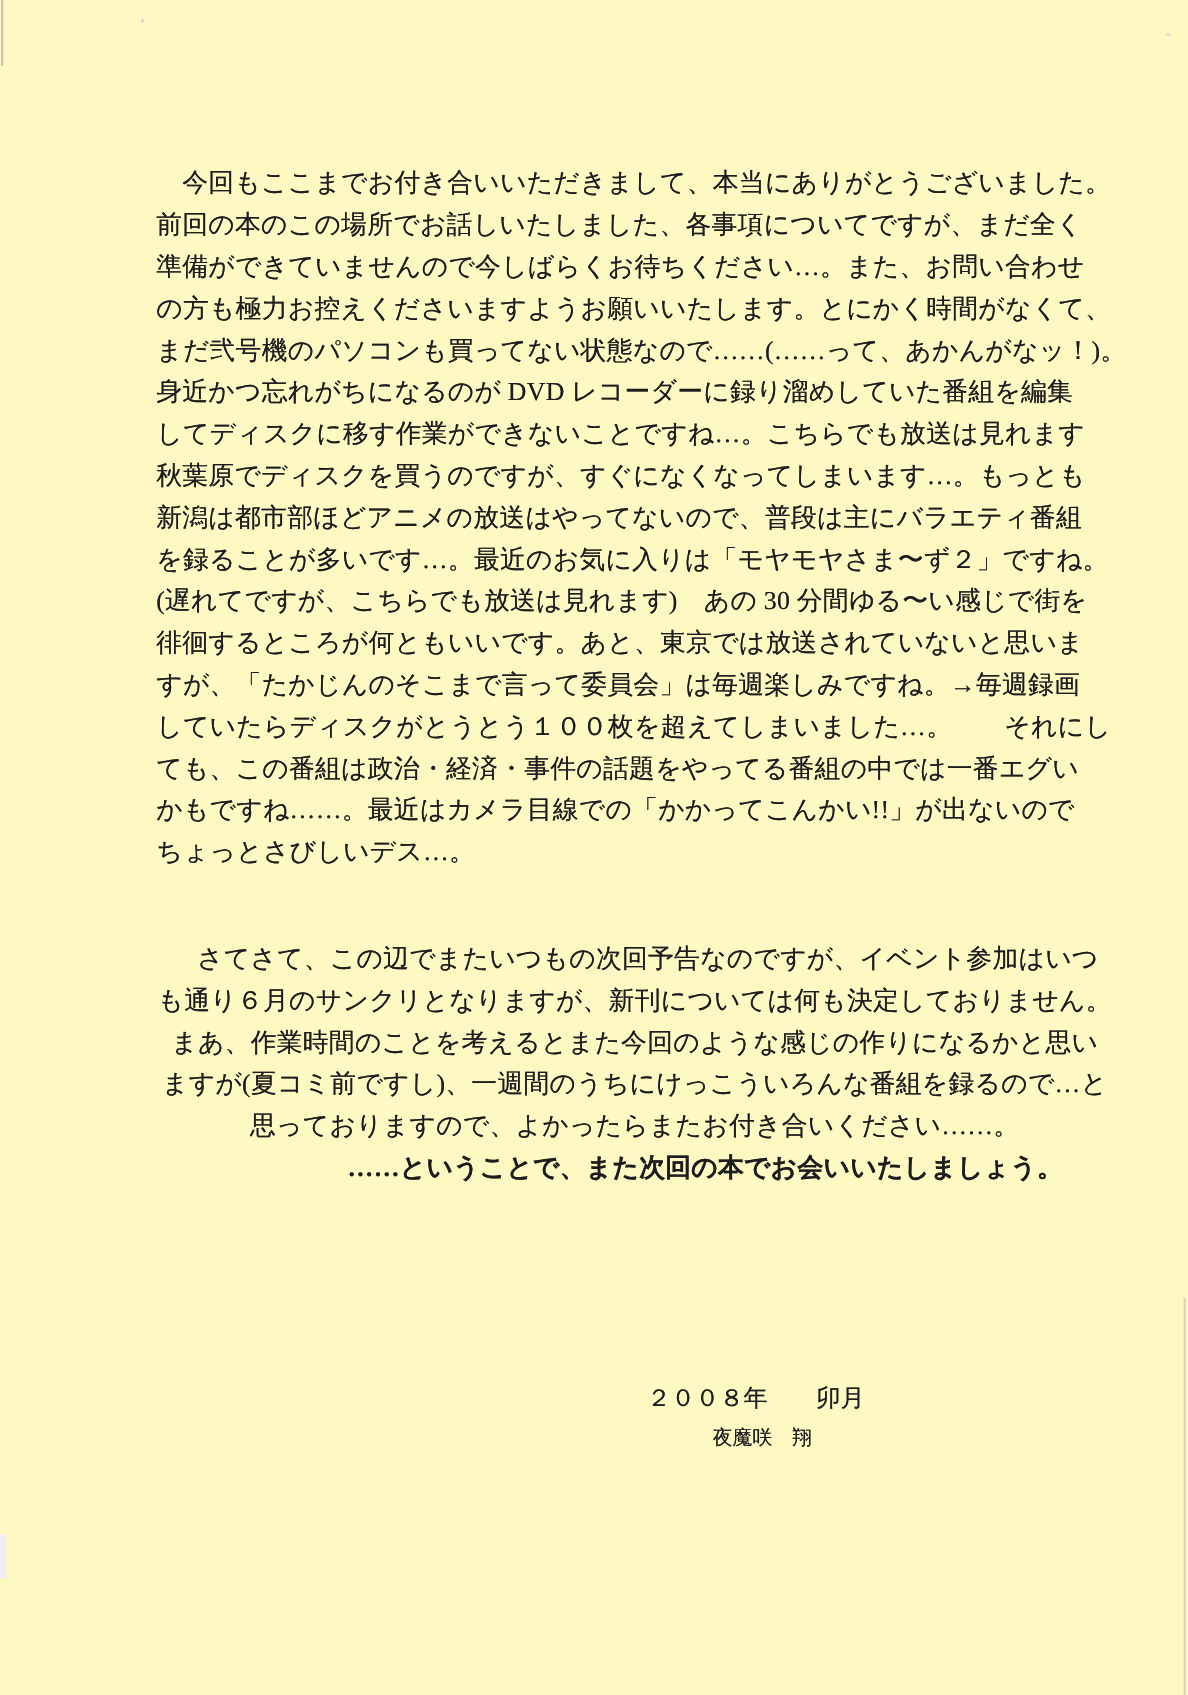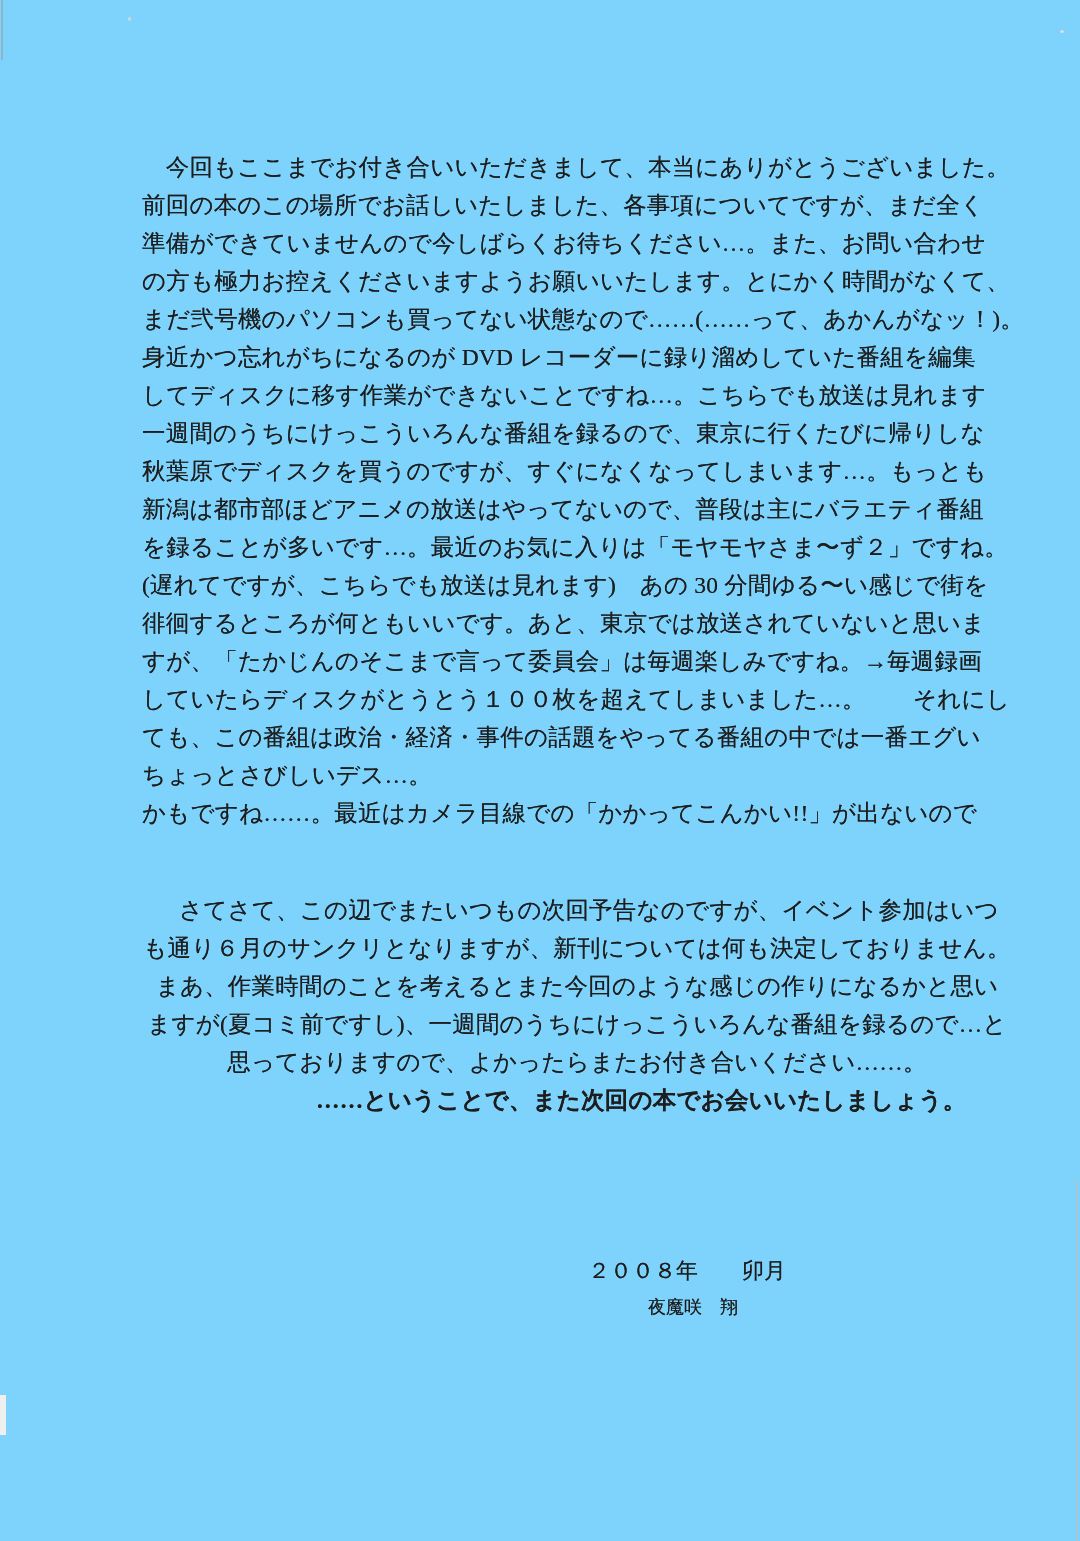--- a/index.html
+++ b/index.html
@@ -4,21 +4,21 @@
 <style>
   html, body {
     margin: 0;
     padding: 0;
     background: #ffffff;
   }
   .page {
     position: relative;
     width: 1080px;
     height: 1541px;
-    background: #7dd3fc;
+    background: #fef9c3;
     overflow: hidden;
     font-family: "Liberation Serif", "DejaVu Serif", serif;
     color: #1d1d1d;
   }
   .text-block {
     position: absolute;
     left: 142px;
     top: 148px;
     width: 870px;
     font-size: 23.5px;
@@ -108,31 +108,30 @@
     <section class="paragraph">
         <div class="line">　今回もここまでお付き合いいただきまして、本当にありがとうございました。</div>
         <div class="line">前回の本のこの場所でお話しいたしました、各事項についてですが、まだ全く</div>
         <div class="line">準備ができていませんので今しばらくお待ちください…。また、お問い合わせ</div>
         <div class="line">の方も極力お控えくださいますようお願いいたします。とにかく時間がなくて、</div>
         <div class="line">まだ弐号機のパソコンも買ってない状態なので……(……って、あかんがなッ！)。</div>
       </section>
     <section class="paragraph">
         <div class="line">身近かつ忘れがちになるのが DVD レコーダーに録り溜めしていた番組を編集</div>
         <div class="line">してディスクに移す作業ができないことですね…。こちらでも放送は見れます</div>
-        <div class="line">一週間のうちにけっこういろんな番組を録るので、東京に行くたびに帰りしな</div>
         <div class="line">秋葉原でディスクを買うのですが、すぐになくなってしまいます…。もっとも</div>
         <div class="line">新潟は都市部ほどアニメの放送はやってないので、普段は主にバラエティ番組</div>
         <div class="line">を録ることが多いです…。最近のお気に入りは「モヤモヤさま〜ず２」ですね。</div>
         <div class="line">(遅れてですが、こちらでも放送は見れます)　あの 30 分間ゆる〜い感じで街を</div>
         <div class="line">徘徊するところが何ともいいです。あと、東京では放送されていないと思いま</div>
         <div class="line">すが、「たかじんのそこまで言って委員会」は毎週楽しみですね。→毎週録画</div>
         <div class="line">していたらディスクがとうとう１００枚を超えてしまいました…。　　それにし</div>
         <div class="line">ても、この番組は政治・経済・事件の話題をやってる番組の中では一番エグい</div>
+        <div class="line">かもですね……。最近はカメラ目線での「かかってこんかい!!」が出ないので</div>
         <div class="line">ちょっとさびしいデス…。</div>
-        <div class="line">かもですね……。最近はカメラ目線での「かかってこんかい!!」が出ないので</div>
       </section>
     <section class="paragraph gap-before">
         <div class="line">　さてさて、この辺でまたいつもの次回予告なのですが、イベント参加はいつ</div>
         <div class="line">も通り６月のサンクリとなりますが、新刊については何も決定しておりません。</div>
         <div class="line">まあ、作業時間のことを考えるとまた今回のような感じの作りになるかと思い</div>
         <div class="line">ますが(夏コミ前ですし)、一週間のうちにけっこういろんな番組を録るので…と</div>
         <div class="line">思っておりますので、よかったらまたお付き合いください……。</div>
       </section>
     <div class="closing-line">……ということで、また次回の本でお会いいたしましょう。</div>
   </main>

